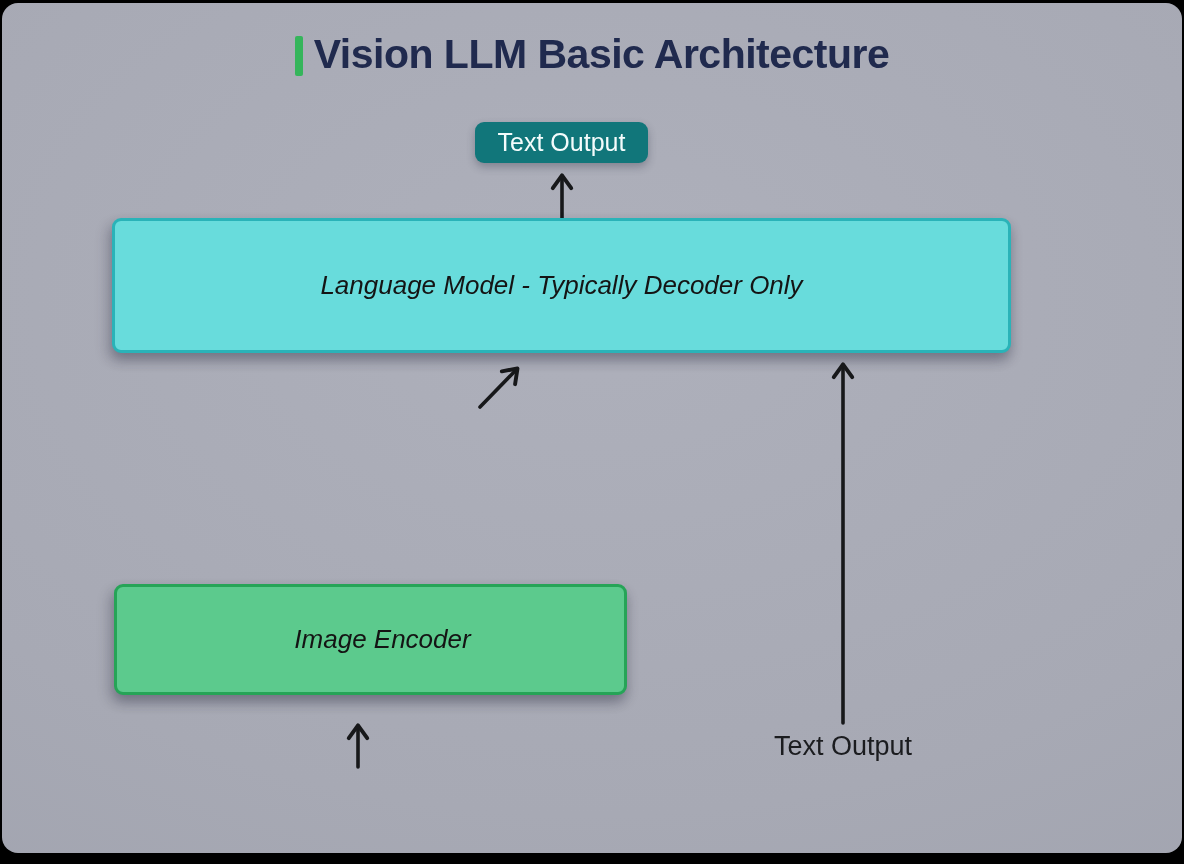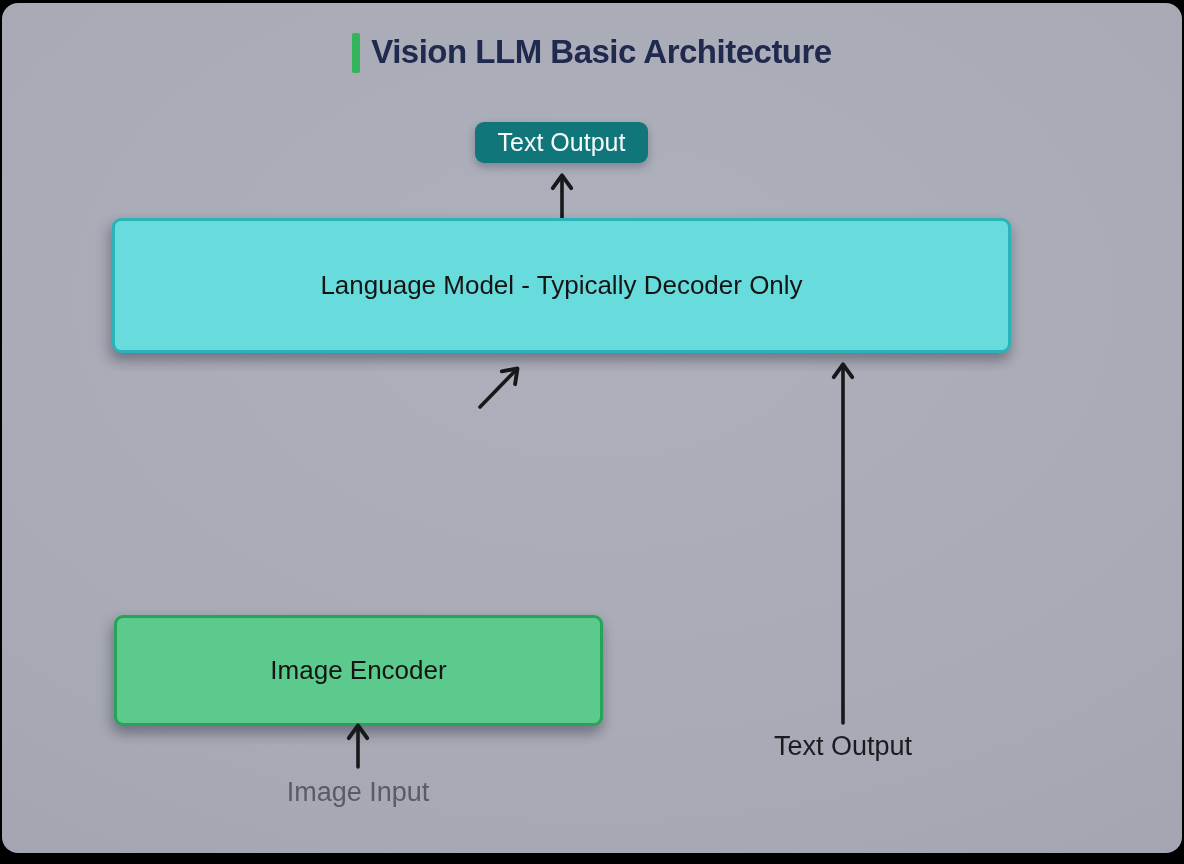--- a/index.html
+++ b/index.html
@@ -33,21 +33,21 @@
     gap: 11px;
   }
   .accent-bar {
     width: 8px; height: 40px;
     border-radius: 2px;
     background: #35b55b;
     margin-top: 2px;
   }
   .page-title {
     margin: 0;
-    font-size: 33px;
+    font-size: 41px;
     font-weight: 700;
     letter-spacing: -0.5px;
     color: #202a4e;
   }
 
   
   .badge {
     position: absolute;
     left: 473px; top: 119px;
     width: 173px; height: 41px;
@@ -64,38 +64,40 @@
   
   .box {
     position: absolute;
     border-radius: 9px;
     display: flex;
     align-items: center;
     justify-content: center;
     font-size: 26px;
     color: #141414;
     box-shadow: 0 7px 12px rgba(36,40,60,0.30), -5px 7px 14px rgba(36,40,60,0.16);
+    font-style: italic;
   }
   .box-language-model {
     left: 110px; top: 215px;
     width: 893px; height: 129px;
     background: #68dcdc;
     border: 3px solid #2ab3b8;
   }
   .box-projector {
     left: 112px; top: 413px;
     width: 483px; height: 112px;
     background: #eaa83d;
     border: 3px solid #f2c94d;
   }
   .box-image-encoder {
-    left: 112px; top: 612px;
+    left: 112px; top: 581px;
     width: 483px; height: 105px;
     background: #5cca8d;
     border: 3px solid #26a457;
+    padding-left: 24px;
   }
 
   
   .arrow { position: absolute; overflow: visible; }
   .arrow line {
     stroke: #17181a;
     stroke-width: 3.6;
     stroke-linecap: round;
   }
 
@@ -146,21 +148,20 @@
 
 
     <div class="box box-image-encoder">
       <span>Image Encoder</span>
     </div>
 
     <svg class="arrow" style="left:340px; top:712px;" width="32" height="56">
       <line x1="16" y1="52" x2="16" y2="11" marker-end="url(#ah)"></line>
     </svg>
 
-    <div class="flow-label label-image-input">Image Input</div>
 
     <svg class="arrow" style="left:825px; top:352px;" width="32" height="372">
       <line x1="16" y1="368" x2="16" y2="10" marker-end="url(#ah)"></line>
     </svg>
 
     <div class="flow-label label-text-output">Text Output</div>
 
   </div>
 </div>
 

